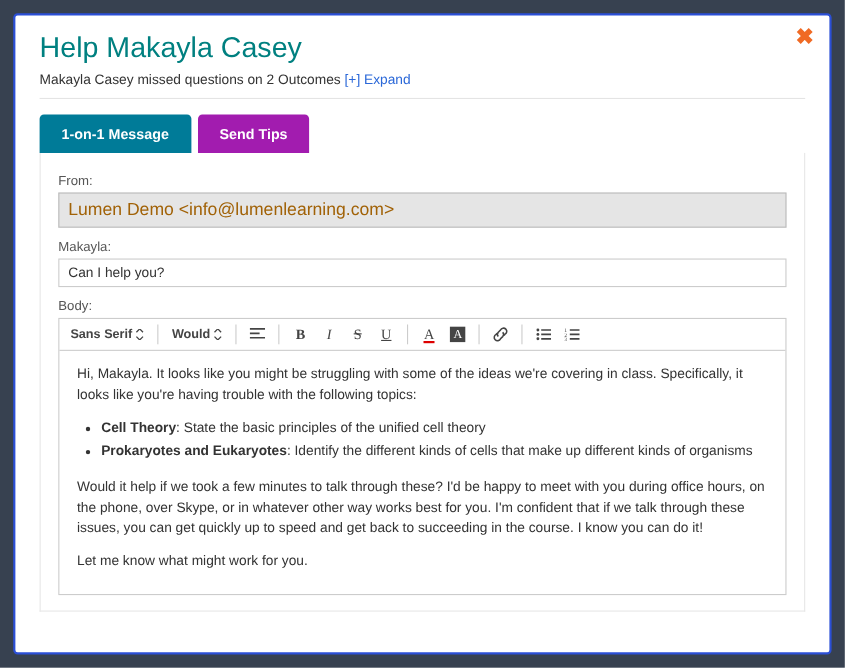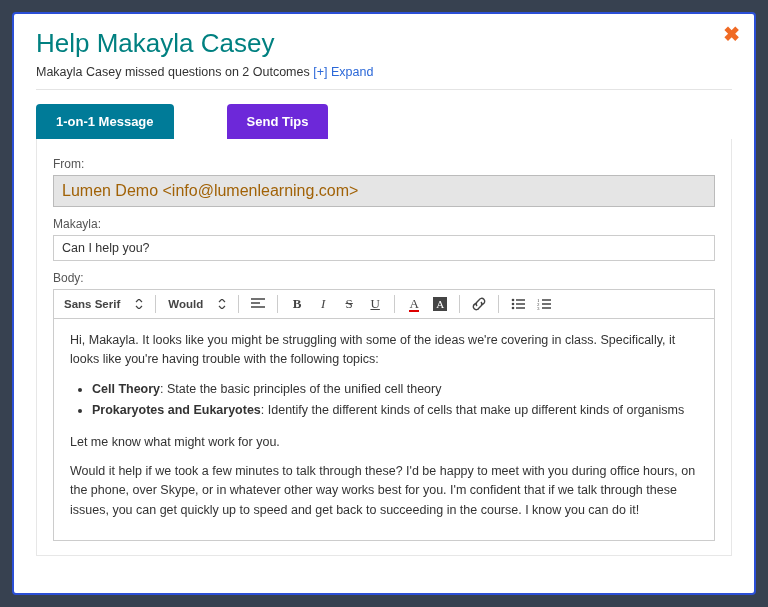--- a/index.html
+++ b/index.html
@@ -47,21 +47,21 @@
   .tabs { display:flex; gap:6px; }
   .tab {
     padding: 10px 20px;
     font-size: 13px;
     font-weight: 700;
     color: #fff;
     border-radius: 4px 4px 0 0;
     cursor: pointer;
   }
   .tab.active { background: #007b98; }
-  .tab.inactive { background: #6d28d9; margin-left: 47px; }
+  .tab.inactive { background: #a21caf; }
   .field-label {
     font-size: 12px;
     color: #555;
     margin-top: 6px;
     margin-bottom: 4px;
   }
   .from-box {
     background: #e5e5e5;
     border: 1px solid #bbb;
     padding: 6px 8px;
@@ -83,21 +83,21 @@
   .toolbar {
     border-bottom: 1px solid #ccc;
     padding: 4px 6px;
     display: flex;
     align-items: center;
     gap: 4px;
     font-size: 11.5px;
     color: #444;
   }
   .tb-select {
-    display:flex; align-items:center; gap:15px;
+    display:flex; align-items:center; gap:3px;
     padding: 0 4px;
     font-weight: 700;
   }
   .tb-divider {
     width: 1px; height: 18px; background: #ccc; margin: 0 4px;
   }
   .tb-btn {
     width: 22px; height: 20px;
     display:flex; align-items:center; justify-content:center;
     cursor:pointer;
@@ -216,20 +216,20 @@
             </svg>
         </div>
       </div>
 
       <div class="editor-body">
         <p>Hi, Makayla. It looks like you might be struggling with some of the ideas we're covering in class. Specifically, it looks like you're having trouble with the following topics:</p>
         <ul>
           <li><b>Cell Theory</b><span>: State the basic principles of the unified cell theory</span></li>
           <li><b>Prokaryotes and Eukaryotes</b><span>: Identify the different kinds of cells that make up different kinds of organisms</span></li>
         </ul>
+        <p>Would it help if we took a few minutes to talk through these? I'd be happy to meet with you during office hours, on the phone, over Skype, or in whatever other way works best for you. I'm confident that if we talk through these issues, you can get quickly up to speed and get back to succeeding in the course. I know you can do it!</p>
         <p>Let me know what might work for you.</p>
-        <p>Would it help if we took a few minutes to talk through these? I'd be happy to meet with you during office hours, on the phone, over Skype, or in whatever other way works best for you. I'm confident that if we talk through these issues, you can get quickly up to speed and get back to succeeding in the course. I know you can do it!</p>
       </div>
     </div>
 
 
   </div>
 </div>
 
 </body></html>

